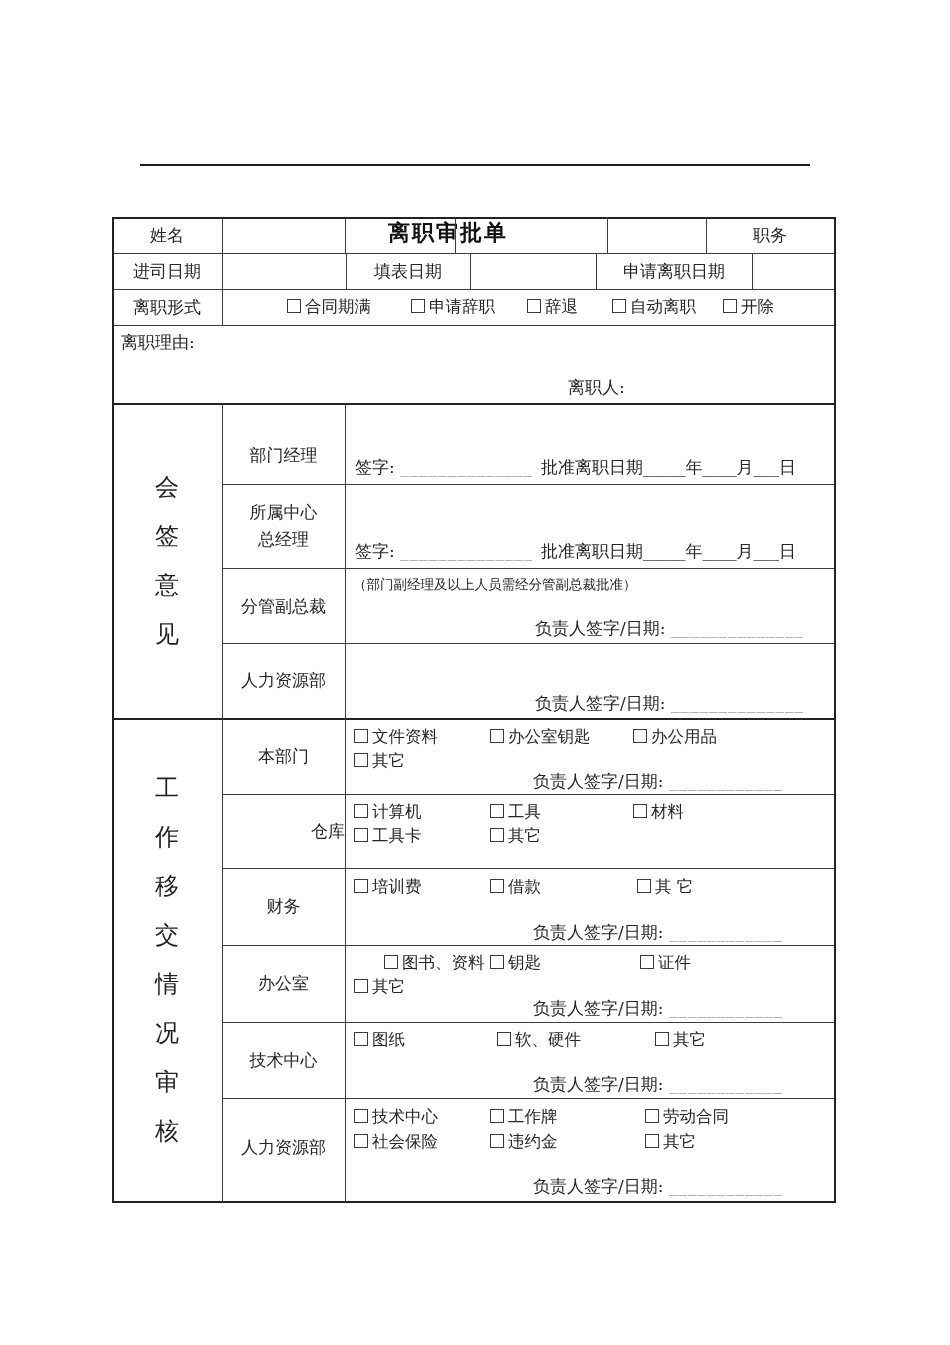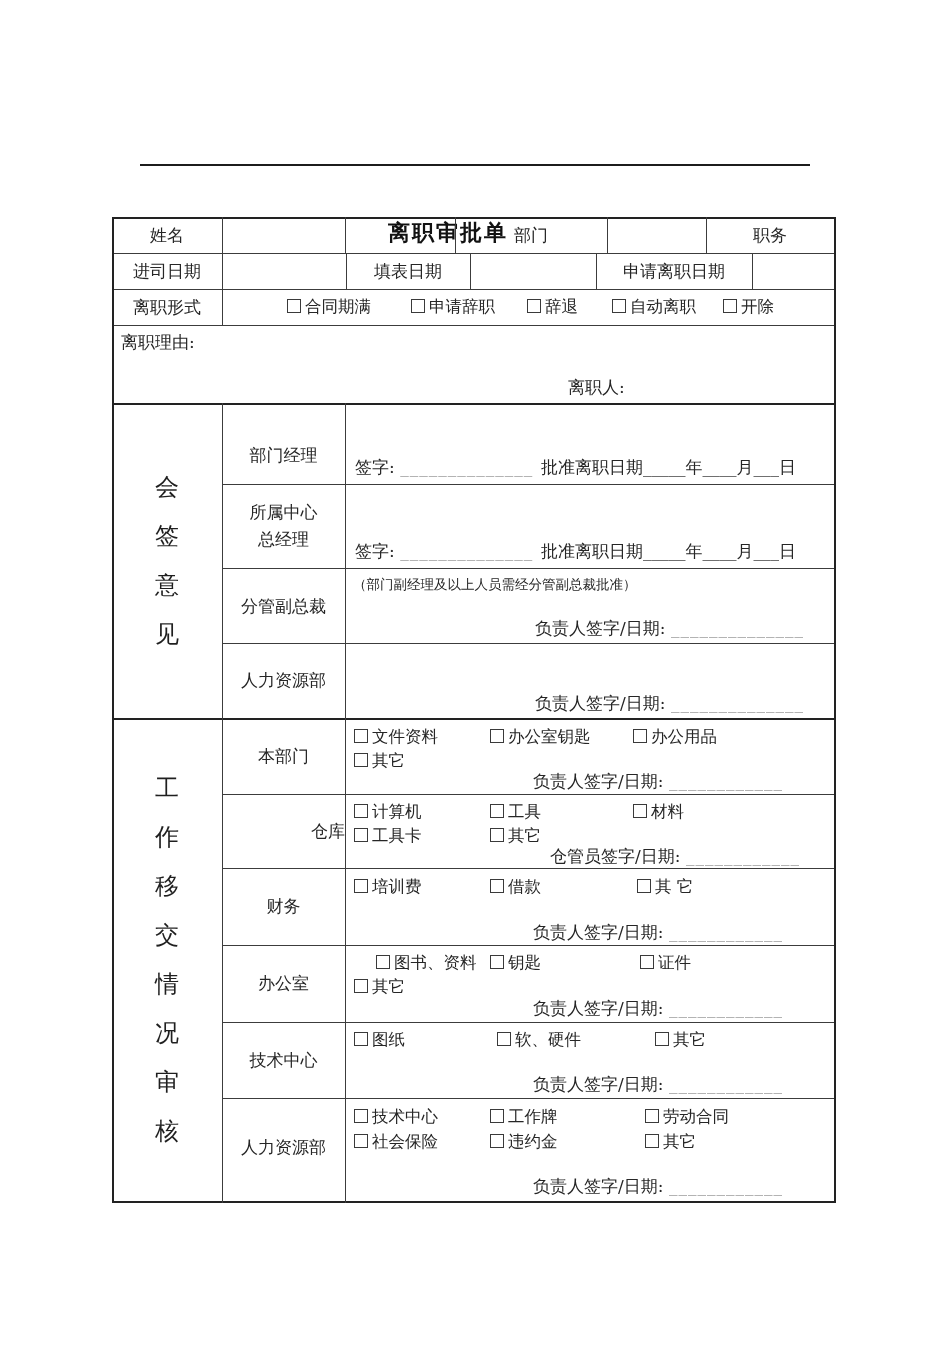--- a/index.html
+++ b/index.html
@@ -75,21 +75,20 @@
     <div class="vl" style="left:495px;top:0;height:36px;"></div>
     <div class="vl" style="left:594px;top:0;height:36px;"></div>
 
     <div class="vl" style="left:234px;top:36px;height:36px;"></div>
     <div class="vl" style="left:358px;top:36px;height:36px;"></div>
     <div class="vl" style="left:484px;top:36px;height:36px;"></div>
     <div class="vl" style="left:640px;top:36px;height:36px;"></div>
 
     <div class="cell-label" style="left:0;top:0;width:110px;line-height:36px;">姓名</div>
     <div class="blank-cell" style="left:111px;top:1px;width:122px;height:35px;"></div>
-    <div class="cell-label" style="left:343px;top:0;width:152px;line-height:36px;">部门</div>
     <div class="blank-cell" style="left:344px;top:1px;width:151px;height:35px;"></div>
     <div class="cell-label" style="left:594px;top:0;width:128px;line-height:36px;">职务</div>
     <div class="blank-cell" style="left:595px;top:1px;width:127px;height:35px;"></div>
 
     <div class="cell-label" style="left:0;top:36px;width:110px;line-height:36px;">进司日期</div>
     <div class="blank-cell" style="left:111px;top:37px;width:123px;height:35px;"></div>
     <div class="cell-label" style="left:234px;top:36px;width:124px;line-height:36px;">填表日期</div>
     <div class="blank-cell" style="left:359px;top:37px;width:125px;height:35px;"></div>
     <div class="cell-label" style="left:484px;top:36px;width:156px;line-height:36px;">申请离职日期</div>
     <div class="blank-cell" style="left:641px;top:37px;width:81px;height:35px;"></div>
@@ -158,34 +157,33 @@
       <div class="line sig" style="left:188px;top:51px;"><span>负责人签字/日期:</span> <span class="blankline">____________</span></div>
     </div>
 
     <div class="cell-label" style="left:110px;top:602px;width:123px;line-height:24px;text-align:right;">仓库</div>
     <div class="content-cell" style="top:577px;height:74px;">
       <div class="cb" style="left:9px;top:6px;line-height:24px;"><span class="box"></span><span>计算机</span></div>
       <div class="cb" style="left:145px;top:6px;line-height:24px;"><span class="box"></span><span>工具</span></div>
       <div class="cb" style="left:288px;top:6px;line-height:24px;"><span class="box"></span><span>材料</span></div>
       <div class="cb" style="left:9px;top:30px;line-height:24px;"><span class="box"></span><span>工具卡</span></div>
       <div class="cb" style="left:145px;top:30px;line-height:24px;"><span class="box"></span><span>其它</span></div>
-      <div class="line sig" style="left:205px;top:50px;"><span>仓管员签字/日期:</span> <span class="blankline">____________</span></div>
     </div>
 
     <div class="cell-label" style="left:110px;top:677px;width:123px;line-height:24px;">财务</div>
     <div class="content-cell" style="top:651px;height:77px;text-align:right;">
       <div class="cb" style="left:9px;top:7px;line-height:24px;"><span class="box"></span><span>培训费</span></div>
       <div class="cb" style="left:145px;top:7px;line-height:24px;"><span class="box"></span><span>借款</span></div>
       <div class="cb" style="left:292px;top:7px;line-height:24px;"><span class="box"></span><span>其 它</span></div>
       <div class="line sig" style="left:188px;top:52px;"><span>负责人签字/日期:</span> <span class="blankline">____________</span></div>
     </div>
 
     <div class="cell-label" style="left:110px;top:754px;width:123px;line-height:24px;">办公室</div>
     <div class="content-cell" style="top:728px;height:77px;">
-      <div class="cb" style="left:5px;top:6px;line-height:24px;padding-left:26px;"><span class="box"></span><span>图书、资料</span></div>
+      <div class="cb" style="left:13px;top:6px;line-height:24px;padding-left:26px;"><span class="box"></span><span>图书、资料</span></div>
       <div class="cb" style="left:145px;top:6px;line-height:24px;"><span class="box"></span><span>钥匙</span></div>
       <div class="cb" style="left:295px;top:6px;line-height:24px;"><span class="box"></span><span>证件</span></div>
       <div class="cb" style="left:9px;top:30px;line-height:24px;"><span class="box"></span><span>其它</span></div>
       <div class="line sig" style="left:188px;top:51px;"><span>负责人签字/日期:</span> <span class="blankline">____________</span></div>
     </div>
 
     <div class="cell-label" style="left:110px;top:831px;width:123px;line-height:24px;">技术中心</div>
     <div class="content-cell" style="top:805px;height:76px;">
       <div class="cb" style="left:9px;top:6px;line-height:24px;"><span class="box"></span><span>图纸</span></div>
       <div class="cb" style="left:152px;top:6px;line-height:24px;"><span class="box"></span><span>软、硬件</span></div>

